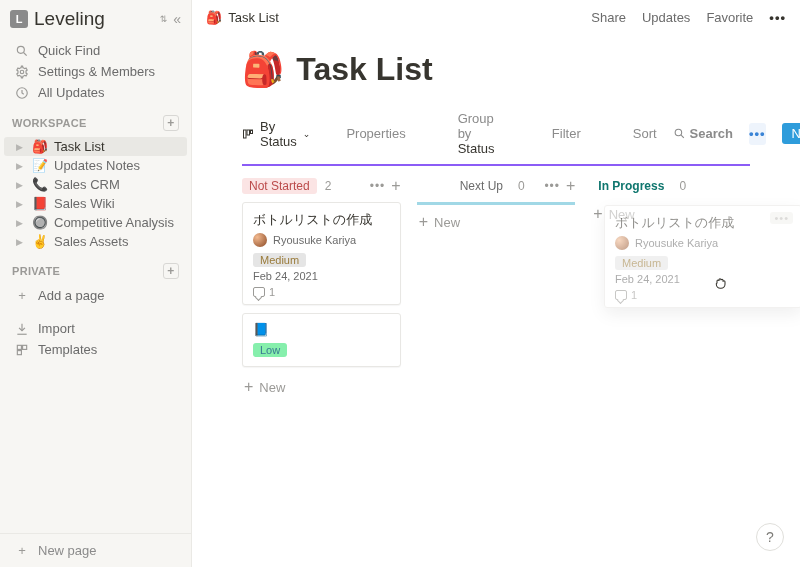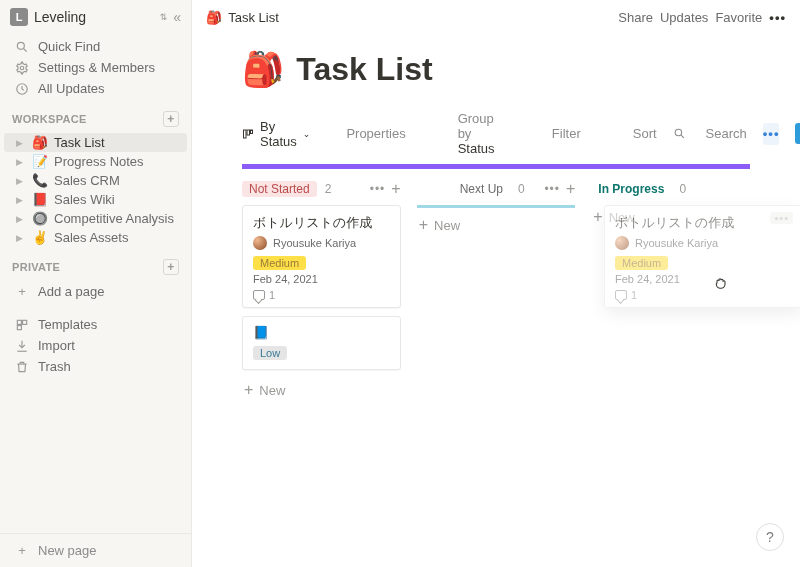--- a/index.html
+++ b/index.html
@@ -3,21 +3,21 @@
 <meta charset="utf-8">
 <style>
 * { box-sizing: border-box; margin: 0; padding: 0; }
 html, body { width: 800px; height: 567px; font-family: -apple-system, BlinkMacSystemFont, "Segoe UI", Helvetica, Arial, sans-serif; font-size: 14px; color: #37352f; background: #fff; overflow: hidden; }
 .app { display: flex; width: 100%; height: 100%; }
 
 
 .sidebar { width: 192px; background: #f7f6f3; border-right: 1px solid #eae9e5; display: flex; flex-direction: column; position: relative; }
 .sb-head { display: flex; align-items: center; padding: 8px 10px; gap: 6px; }
 .workspace-icon { width: 18px; height: 18px; background: #8a8a8a; color: #fff; font-size: 11px; font-weight: 600; display: flex; align-items: center; justify-content: center; border-radius: 3px; }
-.sb-title { font-size: 14px; font-weight: 500; color: #37352f; flex: 1; }
+.sb-title { font-size: 19px; font-weight: 500; color: #37352f; flex: 1; }
 .sb-toggle { font-size: 9px; color: #9b9a97; margin-left: 2px; }
 .collapse { color: #9b9a97; font-size: 14px; cursor: pointer; }
 
 .sb-section { padding: 2px 4px; }
 .sb-item { display: flex; align-items: center; gap: 8px; padding: 3px 10px; color: #6b6b6b; font-size: 13px; cursor: pointer; border-radius: 3px; }
 .sb-icon { width: 16px; display: inline-flex; justify-content: center; font-size: 13px; color: #9b9a97; }
 
 .sb-header { display: flex; align-items: center; padding: 10px 12px 4px; font-size: 11px; font-weight: 600; color: #9b9a97; letter-spacing: 0.3px; }
 .sb-header .plus { margin-left: auto; color: #9b9a97; cursor: pointer; border: 1px solid #d8d7d4; width: 16px; height: 16px; display: inline-flex; align-items: center; justify-content: center; border-radius: 3px; font-size: 12px; }
 
@@ -27,36 +27,36 @@
 .sb-page .emoji { width: 16px; font-size: 13px; text-align: center; }
 
 .sb-bottom { position: absolute; bottom: 0; left: 0; right: 0; border-top: 1px solid #eae9e5; padding: 6px 4px; }
 .sb-bottom .sb-item { color: #8b8b8b; }
 
 
 .main { flex: 1; display: flex; flex-direction: column; position: relative; overflow: hidden; }
 .topbar { display: flex; align-items: center; padding: 10px 14px 6px; gap: 6px; }
 .crumb-icon { font-size: 13px; }
 .crumb-text { font-size: 13px; color: #37352f; }
-.top-actions { margin-left: auto; display: flex; gap: 7px; align-items: center; color: #6b6b6b; font-size: 13px; }
+.top-actions { margin-left: auto; display: flex; gap: 16px; align-items: center; color: #6b6b6b; font-size: 13px; }
 .top-action { cursor: pointer; }
 .dots { cursor: pointer; letter-spacing: 1px; font-weight: bold; color: #37352f; }
 
 .content { padding: 8px 50px 0 50px; }
 .page-title { display: flex; align-items: center; gap: 12px; margin: 10px 0 18px; }
 .page-title .emoji-lg { font-size: 34px; }
 .page-title h1 { font-size: 32px; font-weight: 700; color: #37352f; }
 
-.view-row { display: flex; align-items: center; padding: 4px 0 8px; border-bottom: 5px solid #8b5cf6; }
+.view-row { display: flex; align-items: center; padding: 4px 0 8px; border-bottom: 2px solid #8b5cf6; }
 .view-select { display: flex; align-items: center; gap: 6px; font-size: 13px; font-weight: 500; color: #37352f; cursor: pointer; }
 .view-select .vicon { font-size: 12px; }
 .view-actions { margin-left: auto; display: flex; align-items: center; gap: 16px; font-size: 13px; color: #8b8b8b; }
 .view-actions .act { cursor: pointer; margin-left: 36px; }
 .view-actions .strong { color: #37352f; }
-.search-btn { display: flex; align-items: center; gap: 20px; cursor: pointer; }
+.search-btn { display: flex; align-items: center; gap: 4px; cursor: pointer; font-weight: bold; }
 .dots-btn { width: 22px; height: 22px; background: #eef4fc; color: #3a84d6; display: inline-flex; align-items: center; justify-content: center; border-radius: 3px; cursor: pointer; font-weight: bold; letter-spacing: 1px; }
 .new-btn { background: #2e9cdb; color: #fff; padding: 3px 10px; border-radius: 3px; display: inline-flex; align-items: center; gap: 8px; font-size: 13px; cursor: pointer; }
 .new-btn .chev { font-size: 9px; opacity: 0.9; }
 
 
 .board { display: flex; gap: 16px; padding-top: 12px; }
 .col { width: 198px; position: relative; }
 .col-head { display: flex; align-items: center; gap: 8px; padding-bottom: 8px; }
 .col-tag { font-size: 12px; padding: 1px 7px; border-radius: 3px; }
 .tag-notstarted { background: #fbe4e4; color: #bb4b4b; }
@@ -66,22 +66,22 @@
 .col-acts { margin-left: auto; display: flex; gap: 6px; color: #9b9a97; font-size: 12px; align-items: center; }
 .col-acts .dotsm { letter-spacing: 1px; cursor: pointer; }
 .col-acts .plusm { cursor: pointer; font-size: 16px; line-height: 1; }
 .nextup-bar { height: 3px; background: #a1d8e6; margin-bottom: 5px; }
 
 .card { background: #fff; border: 1px solid #e8e7e4; border-radius: 3px; padding: 8px 10px 6px; margin-bottom: 8px; box-shadow: 0 1px 1px rgba(15,15,15,0.04); cursor: pointer; }
 .card-title { font-size: 13px; color: #37352f; margin-bottom: 4px; display: flex; align-items: center; gap: 6px; }
 .assignee { display: flex; align-items: center; gap: 6px; font-size: 11px; color: #6b6b6b; margin-bottom: 4px; }
 .avatar { width: 14px; height: 14px; border-radius: 50%; background: radial-gradient(circle at 30% 30%, #f2b98f, #8b4a25); }
 .pri { display: inline-block; font-size: 11px; padding: 1px 7px; border-radius: 3px; margin-bottom: 3px; }
-.pri-medium { background: #fde047; color: #9a7b3a; }
-.pri-low { background: #e5e5e5; color: #3a7a93; }
+.pri-medium { background: #e5e5e5; color: #9a7b3a; }
+.pri-low { background: #86efac; color: #3a7a93; }
 .date { font-size: 11px; color: #6b6b6b; margin-bottom: 4px; }
 .comments { display: flex; align-items: center; gap: 4px; font-size: 11px; color: #9b9a97; }
 .comment-icon { width: 12px; height: 10px; border: 1.2px solid #9b9a97; border-radius: 2px; position: relative; }
 .comment-icon::after { content: ""; position: absolute; bottom: -4px; left: 2px; width: 4px; height: 4px; border-left: 1.2px solid #9b9a97; border-bottom: 1.2px solid #9b9a97; transform: rotate(-45deg); background: #fff; }
 
 .new-card { display: flex; align-items: center; gap: 6px; color: #9b9a97; font-size: 13px; padding: 4px 2px; cursor: pointer; }
 .new-card .plus { font-size: 16px; line-height: 1; }
 
 
 .ghost { position: absolute; left: 412px; top: 205px; width: 198px; background: #fff; border: 1px solid #e8e7e4; border-radius: 3px; padding: 8px 10px 6px; box-shadow: 0 6px 18px rgba(15,15,15,0.12); opacity: 0.55; }
@@ -141,21 +141,21 @@
     </div>
     <div class="sb-section">
       <div class="sb-page active">
         <span class="caret">▶</span>
         <span class="emoji">🎒</span>
         <span>Task List</span>
       </div>
       <div class="sb-page">
         <span class="caret">▶</span>
         <span class="emoji">📝</span>
-        <span>Progress Notes</span>
+        <span>Updates Notes</span>
       </div>
       <div class="sb-page">
         <span class="caret">▶</span>
         <span class="emoji">📞</span>
         <span>Sales CRM</span>
       </div>
       <div class="sb-page">
         <span class="caret">▶</span>
         <span class="emoji">📕</span>
         <span>Sales Wiki</span>
@@ -180,46 +180,36 @@
       <div class="sb-item">
         <span class="sb-icon">+</span>
         <span>Add a page</span>
       </div>
     </div>
 
     <div class="sb-section" style="margin-top:8px;">
       <div class="sb-item">
         <span class="sb-icon">
           <svg width="14" height="14" viewBox="0 0 24 24" fill="none" stroke="#9b9a97" stroke-width="2">
+              <path d="M12 3v12"></path>
+              <path d="M7 10l5 5 5-5"></path>
+              <path d="M4 21h16"></path>
+            </svg>
+        </span>
+        <span>Import</span>
+      </div>
+      <div class="sb-item">
+        <span class="sb-icon">
+          <svg width="14" height="14" viewBox="0 0 24 24" fill="none" stroke="#9b9a97" stroke-width="2">
               <rect x="4" y="4" width="7" height="7"></rect>
               <rect x="13" y="4" width="7" height="7"></rect>
               <rect x="4" y="13" width="7" height="7"></rect>
             </svg>
         </span>
         <span>Templates</span>
-      </div>
-      <div class="sb-item">
-        <span class="sb-icon">
-          <svg width="14" height="14" viewBox="0 0 24 24" fill="none" stroke="#9b9a97" stroke-width="2">
-              <path d="M12 3v12"></path>
-              <path d="M7 10l5 5 5-5"></path>
-              <path d="M4 21h16"></path>
-            </svg>
-        </span>
-        <span>Import</span>
-      </div>
-      <div class="sb-item">
-        <span class="sb-icon">
-          <svg width="14" height="14" viewBox="0 0 24 24" fill="none" stroke="#9b9a97" stroke-width="2">
-              <path d="M4 7h16"></path>
-              <path d="M9 7V4h6v3"></path>
-              <path d="M6 7l1 13h10l1-13"></path>
-            </svg>
-        </span>
-        <span>Trash</span>
       </div>
     </div>
 
     <div class="sb-bottom">
       <div class="sb-item">
         <span class="sb-icon">+</span>
         <span>New page</span>
       </div>
     </div>
   </aside>

